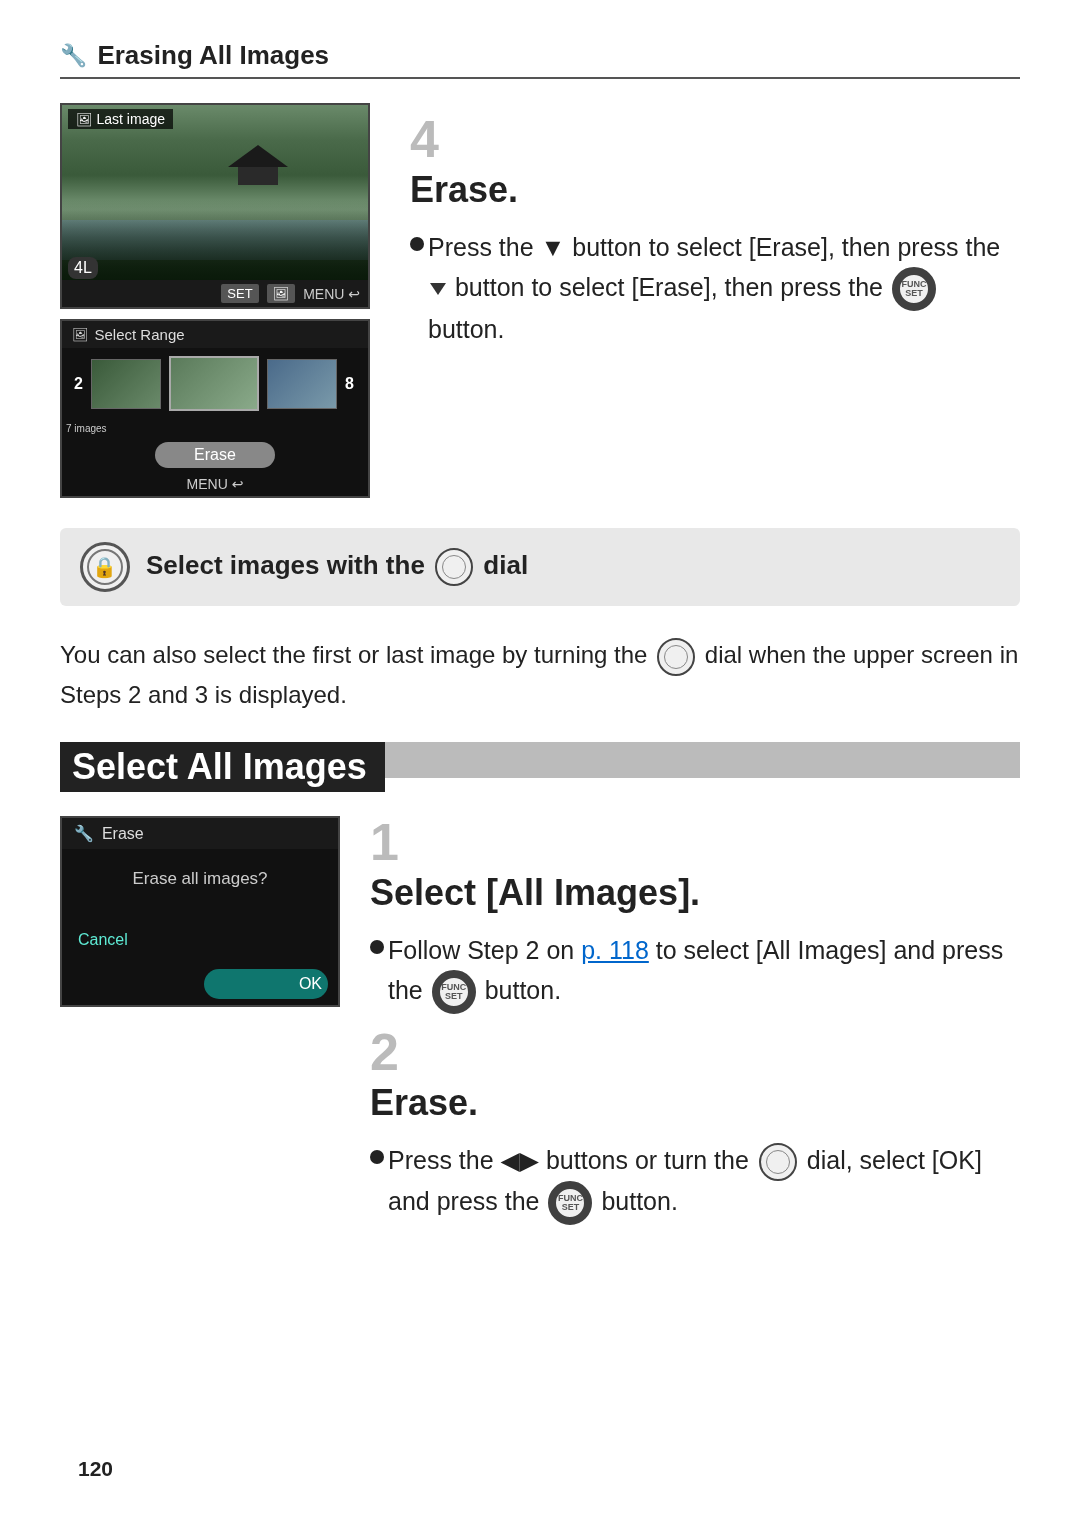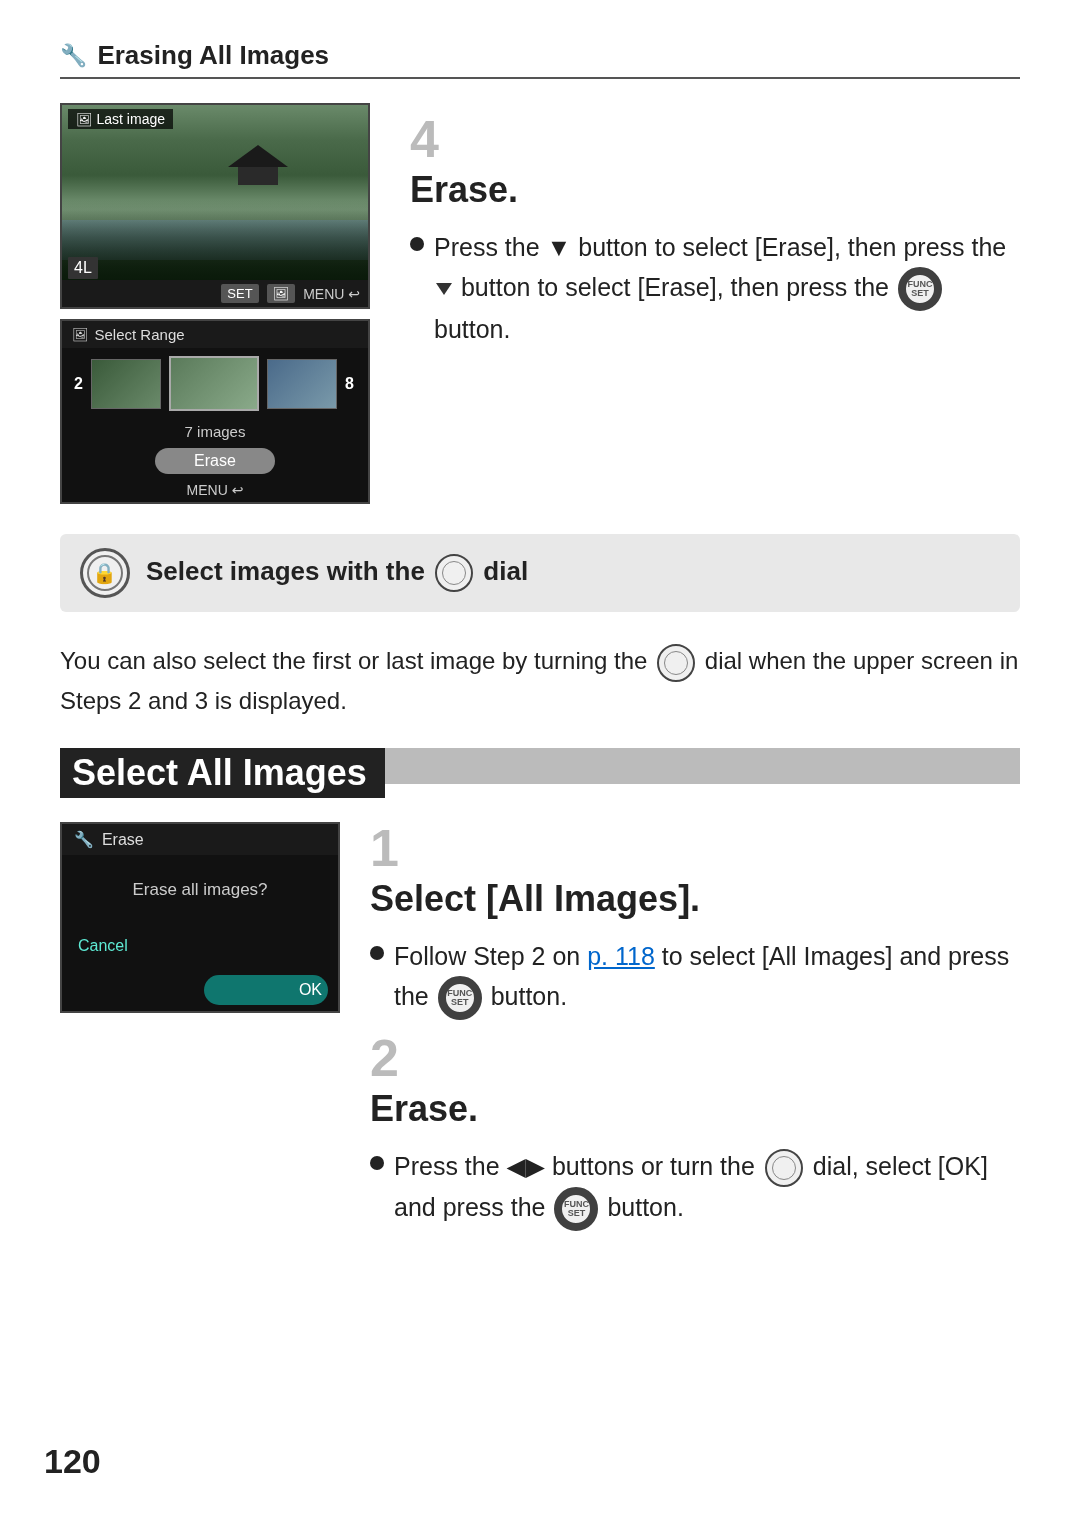--- a/index.html
+++ b/index.html
@@ -144,21 +144,21 @@
     }
 
     .corner-badge {
       position: absolute;
       bottom: 28px;
       left: 6px;
       background: #333;
       color: #fff;
       font-size: 16px;
       padding: 2px 6px;
-      border-radius: 1px;
+      border-radius: 8px;
     }
 
     
     .camera-screen-bottom {
       width: 310px;
       background: #111;
       border: 2px solid #444;
     }
 
     .screen-title-bar {
@@ -196,22 +196,21 @@
     }
 
     .screen-num {
       color: #fff;
       font-size: 16px;
       font-weight: bold;
     }
 
     .screen-count {
       color: #ccc;
-      font-size: 15px;
-      text-align: center;
+      font-size: 10px;
       padding: 4px;
     }
 
     .screen-erase-btn {
       margin: 4px auto;
       display: block;
       background: #888;
       color: #fff;
       border-radius: 20px;
       font-size: 16px;
@@ -248,21 +247,21 @@
 
     .step-title {
       font-size: 36px;
       font-weight: bold;
       margin-bottom: 18px;
     }
 
     .step-bullet {
       display: flex;
       align-items: flex-start;
-      gap: 10px;
+      gap: 4px;
       margin-bottom: 12px;
       font-size: 25px;
       line-height: 1.5;
     }
 
     .bullet-dot {
       width: 14px;
       height: 14px;
       background: #222;
       border-radius: 50%;
@@ -415,21 +414,20 @@
       gap: 8px;
     }
 
     .erase-dialog-body {
       padding: 20px;
       color: #ccc;
       font-size: 17px;
       text-align: center;
       min-height: 70px;
       display: flex;
-      align-items: center;
       justify-content: center;
     }
 
     .dialog-btn-row {
       display: flex;
       padding: 6px 10px;
       gap: 8px;
     }
 
     .dialog-btn-cancel {
@@ -453,22 +451,22 @@
 
     
     .bottom-steps {
       flex: 1;
     }
 
     
     .page-number {
       position: absolute;
       bottom: 40px;
-      left: 44px;
-      font-size: 34px;
+      left: 78px;
+      font-size: 21px;
       font-weight: bold;
     }
 
     
     .link-text {
       color: #0066cc;
       text-decoration: underline;
     }
 
     

